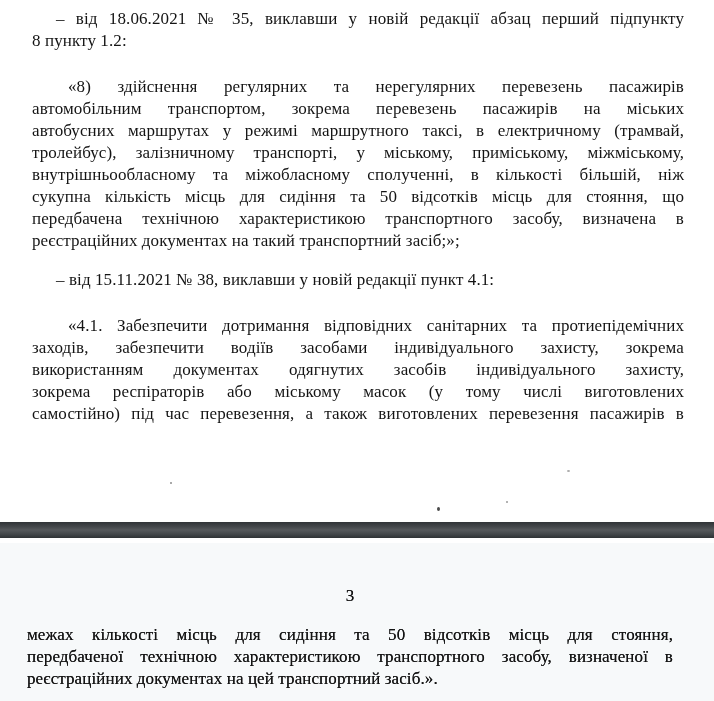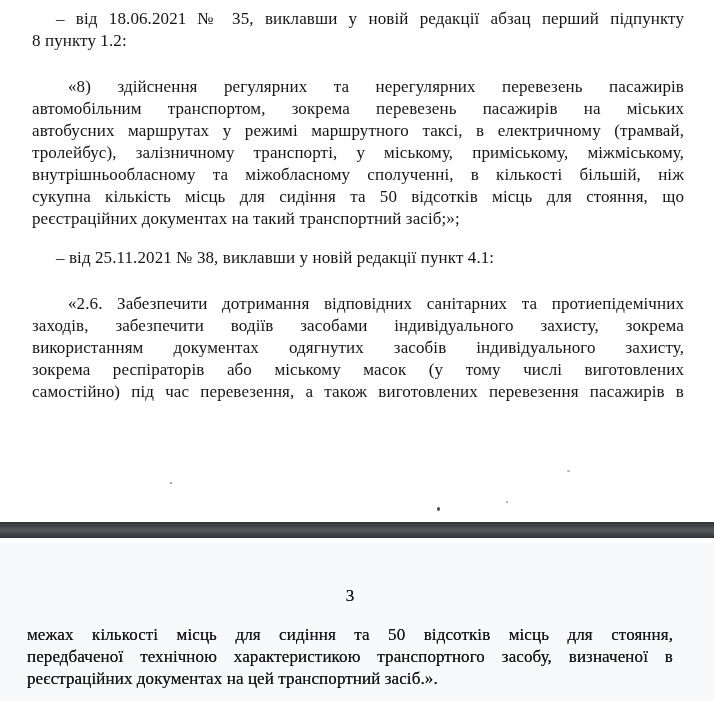--- a/index.html
+++ b/index.html
@@ -77,27 +77,28 @@
         <div class="line j ind">– від 18.06.2021 № 35, виклавши у новій редакції абзац перший підпункту</div>
         <div class="line l">8 пункту 1.2:</div>
       </div>
     <div class="para quote">
         <div class="line j ind">«8) здійснення регулярних та нерегулярних перевезень пасажирів</div>
         <div class="line j">автомобільним транспортом, зокрема перевезень пасажирів на міських</div>
         <div class="line j">автобусних маршрутах у режимі маршрутного таксі, в електричному (трамвай,</div>
         <div class="line j">тролейбус), залізничному транспорті, у міському, приміському, міжміському,</div>
         <div class="line j">внутрішньообласному та міжобласному сполученні, в кількості більшій, ніж</div>
         <div class="line j">сукупна кількість місць для сидіння та 50 відсотків місць для стояння, що</div>
+        <div class="line j">передбачена технічною характеристикою транспортного засобу, визначена в</div>
         <div class="line l">реєстраційних документах на такий транспортний засіб;»;</div>
       </div>
     <div class="para dash">
-        <div class="line l ind">– від 25.11.2021 № 38, виклавши у новій редакції пункт 4.1:</div>
+        <div class="line l ind">– від 15.11.2021 № 38, виклавши у новій редакції пункт 4.1:</div>
       </div>
     <div class="para quote">
-        <div class="line j ind">«2.6. Забезпечити дотримання відповідних санітарних та протиепідемічних</div>
+        <div class="line j ind">«4.1. Забезпечити дотримання відповідних санітарних та протиепідемічних</div>
         <div class="line j">заходів, забезпечити водіїв засобами індивідуального захисту, зокрема</div>
         <div class="line j">використанням документах одягнутих засобів індивідуального захисту,</div>
         <div class="line j">зокрема респіраторів або міському масок (у тому числі виготовлених</div>
         <div class="line j">самостійно) під час перевезення, а також виготовлених перевезення пасажирів в</div>
       </div>
 
     <div class="speck s1"></div>
     <div class="speck s2"></div>
     <div class="speck s3"></div>
     <div class="speck s4"></div>

